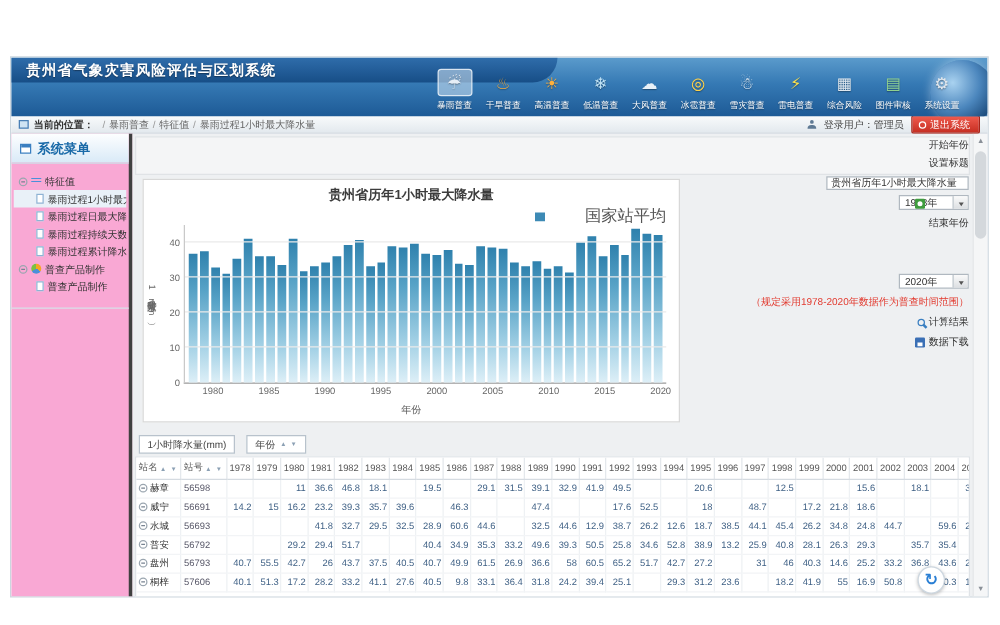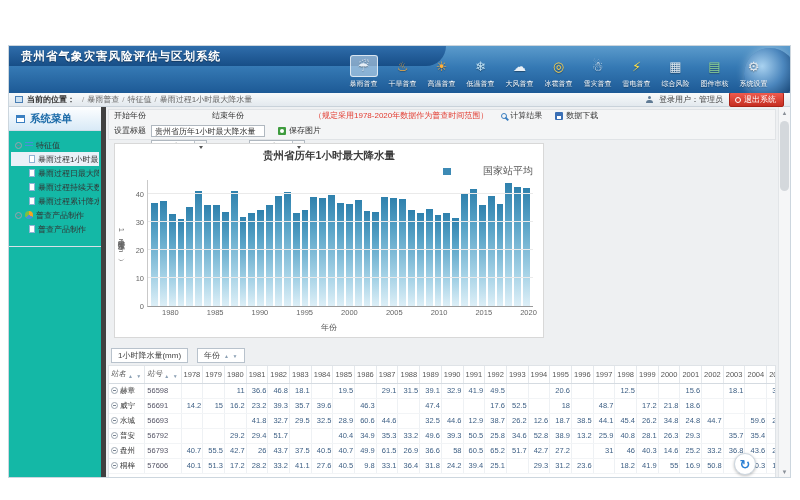--- a/index.html
+++ b/index.html
@@ -44,21 +44,21 @@
   .user-icon::after { content:""; position:absolute; left:0; bottom:0; width:7px; height:3px;
                       border-radius:3px 3px 0 0; background:#5f7a94; }
   .user-label { color:#444; white-space:nowrap; }
   .logout-btn { background:linear-gradient(180deg,#ef5b4e,#c62e22); color:#fff; border:1px solid #a82318;
                 border-radius:2px; font-size:8px; padding:1px 7px 1px 5px; display:flex; align-items:center;
                 gap:3px; cursor:pointer; white-space:nowrap; }
   .power-icon { width:6px; height:6px; border:1px solid #fff; border-radius:50%; display:inline-block; }
 
   
   .main { display:flex; height:371px; }
-  .sidebar { width:97px; background:#14b8a6; border-right:5px solid #404040; }
+  .sidebar { width:97px; background:#f9a8d4; border-right:3px solid #404040; }
   .sb-header { height:24px; background:linear-gradient(180deg,#fdfeff,#d9eaf7);
                border-bottom:1px solid #cfdce8; display:flex; align-items:center; gap:5px;
                padding-left:7px; color:#1a6aa8; font-size:10.5px; font-weight:bold; }
   .sb-header-icon { width:9px; height:8px; border:1px solid #3a7fc1; background:#fff; position:relative; }
   .sb-header-icon::before { content:""; position:absolute; left:0; top:0; right:0; height:2px; background:#3a7fc1; }
   .sb-tree { padding:7px 2px 10px 2px; font-size:8px; color:#333; border-bottom:1px solid #d8e0e8; }
   .tree-group { display:flex; align-items:center; gap:3px; height:14px; padding-left:4px; cursor:pointer; }
   .expander { width:7px; height:7px; border:1px solid #9aa5af; border-radius:50%; position:relative; flex:0 0 auto; }
   .expander::before { content:""; position:absolute; left:1px; right:1px; top:2.5px; height:1px; background:#788391; }
   .list-icon { width:8px; height:8px; position:relative; flex:0 0 auto; }
@@ -70,21 +70,21 @@
                white-space:nowrap; overflow:hidden; }
   .tree-item.selected { background:#e9f1f8; }
   .page-icon { width:6px; height:8px; background:#fff; border:1px solid #8fb3d4; flex:0 0 auto; }
   .tree-label { white-space:nowrap; }
 
   .content { flex:1; background:#eef0f2; position:relative; overflow:hidden; }
 
   
   .filters { position:absolute; top:2px; left:2px; right:14px; height:31px;
              background:#f4f5f6; border:1px solid #e0e3e6; font-size:8px; color:#333; }
-  .f-row { display:flex; align-items:flex-start; height:15px; padding-left:5px; gap:5px; }
+  .f-row { display:flex; align-items:flex-end; height:15px; padding-left:5px; gap:5px;flex-direction:column; }
   .f-label { white-space:nowrap; }
   .select { position:relative; background:#fff; border:1px solid #b0b8c0; height:12px; width:56px;
             display:flex; align-items:center; padding:0 14px 0 4px; cursor:pointer;margin-top:30px; }
   .select::after { content:""; position:absolute; right:0; top:0; bottom:0; width:11px;
                    background:linear-gradient(#fafafa,#dcdfe2); border-left:1px solid #bcc3ca; }
   .select::before { content:""; position:absolute; right:3px; top:4.5px; z-index:2;
                     border:2.5px solid transparent; border-top:3.5px solid #555; }
   .note { color:#e23b30; white-space:nowrap; margin-left:4px; }
   .toolbtn { display:flex; align-items:center; gap:3px; cursor:pointer; margin-left:8px; white-space:nowrap; }
   .mag-icon { width:6px; height:6px; border:1.5px solid #3a7fc1; border-radius:50%; position:relative; display:inline-block; }
@@ -98,21 +98,21 @@
   .img-icon::after { content:""; position:absolute; left:2px; top:2px; width:4px; height:4px;
                      border-radius:50%; background:#fff; }
 
   
   .chart-panel { position:absolute; left:8px; top:36px; width:430px; height:195px;
                  background:#fff; border:1px solid #d8d8d8; }
   .chart-title { position:absolute; top:5px; left:0; right:0; text-align:center;
                  font-size:10.5px; color:#3c3c3c; font-weight:bold; }
   .legend { position:absolute; top:20px; right:10px; display:flex; align-items:center; gap:3px; }
   .legend-swatch { width:8px; height:7px; background:#3d8ab5; }
-  .legend-label { font-size:10px; color:#555;margin-left:29px; }
+  .legend-label { font-size:13px; color:#555;margin-left:29px; }
   .plot { position:absolute; left:32px; right:10px; top:36px; bottom:30px;
           border-left:1px solid #c9c9c9; border-bottom:1px solid #9a9a9a; }
   .gridline { position:absolute; left:0; right:0; height:0; border-top:1px solid #eaeaea; }
   .bars { position:absolute; inset:0 0 0 0; display:flex; align-items:flex-end; padding:0 2px; }
   .bar { flex:1 1 auto; margin:0 1px; background:linear-gradient(180deg,#2f81ad 0%,#58a3c7 30%,#a5d2e6 72%,#ddeff7 100%); }
   .ytick { position:absolute; left:-24px; width:20px; text-align:right; font-size:7.5px; color:#666;
            transform:translateY(-50%); }
   .xtick { position:absolute; top:100%; margin-top:2px; font-size:7.5px; color:#666; transform:translateX(-50%); }
   .xlabel { position:absolute; bottom:4px; left:0; right:0; text-align:center; font-size:8px; color:#555; }
   .ylabel { position:absolute; left:1px; top:50%; transform:translate(0,-50%);
@@ -132,21 +132,21 @@
        font-weight:normal; font-size:7.5px; color:#555; white-space:nowrap; padding:0 2px;
        background:#fff; text-align:center; }
   th.name-col { width:52px; } th.id-col { width:36px; } th.year-col { width:16px; }
   td { height:15px; border-right:1px solid #eef1f4; border-bottom:1px solid #f2f4f6;
        font-size:7.5px; color:#3d5f84; text-align:right; padding:0 1px; white-space:nowrap; overflow:hidden; }
   td.name-cell { text-align:left; color:#333; padding-left:2px; }
   td.id-cell { text-align:left; color:#556; padding-left:2px; }
   .row-expander { width:7px; height:7px; border:1px solid #9aa5af; border-radius:50%; display:inline-block;
                   vertical-align:-1px; margin-right:2px; position:relative; }
   .row-expander::before { content:""; position:absolute; left:1px; right:1px; top:2.5px; height:1px; background:#788391; }
-  .th-sort { display:inline-flex; align-items:flex-end; gap:2px;font-style:italic; }
+  .th-sort { display:inline-flex; align-items:flex-end; gap:2px; }
 
   
   .v-scrollbar { position:absolute; right:0; top:0; bottom:0; width:12px; background:#f5f6f7;
                  border-left:1px solid #e2e5e8; }
   .v-thumb { position:absolute; left:1px; right:1px; top:14px; height:70px; background:#d4d8dc; border-radius:5px; }
   .v-arrow { position:absolute; left:0; right:0; height:12px; text-align:center; font-size:6px; color:#8a9098; line-height:12px; }
   .v-arrow.up { top:0; } .v-arrow.down { bottom:0; }
   .fab { position:absolute; right:34px; bottom:3px; width:22px; height:22px; border-radius:50%;
          background:#fff; border:1px solid #cdd7e0; box-shadow:0 1px 3px rgba(0,0,0,.25);
          display:flex; align-items:center; justify-content:center; cursor:pointer;

